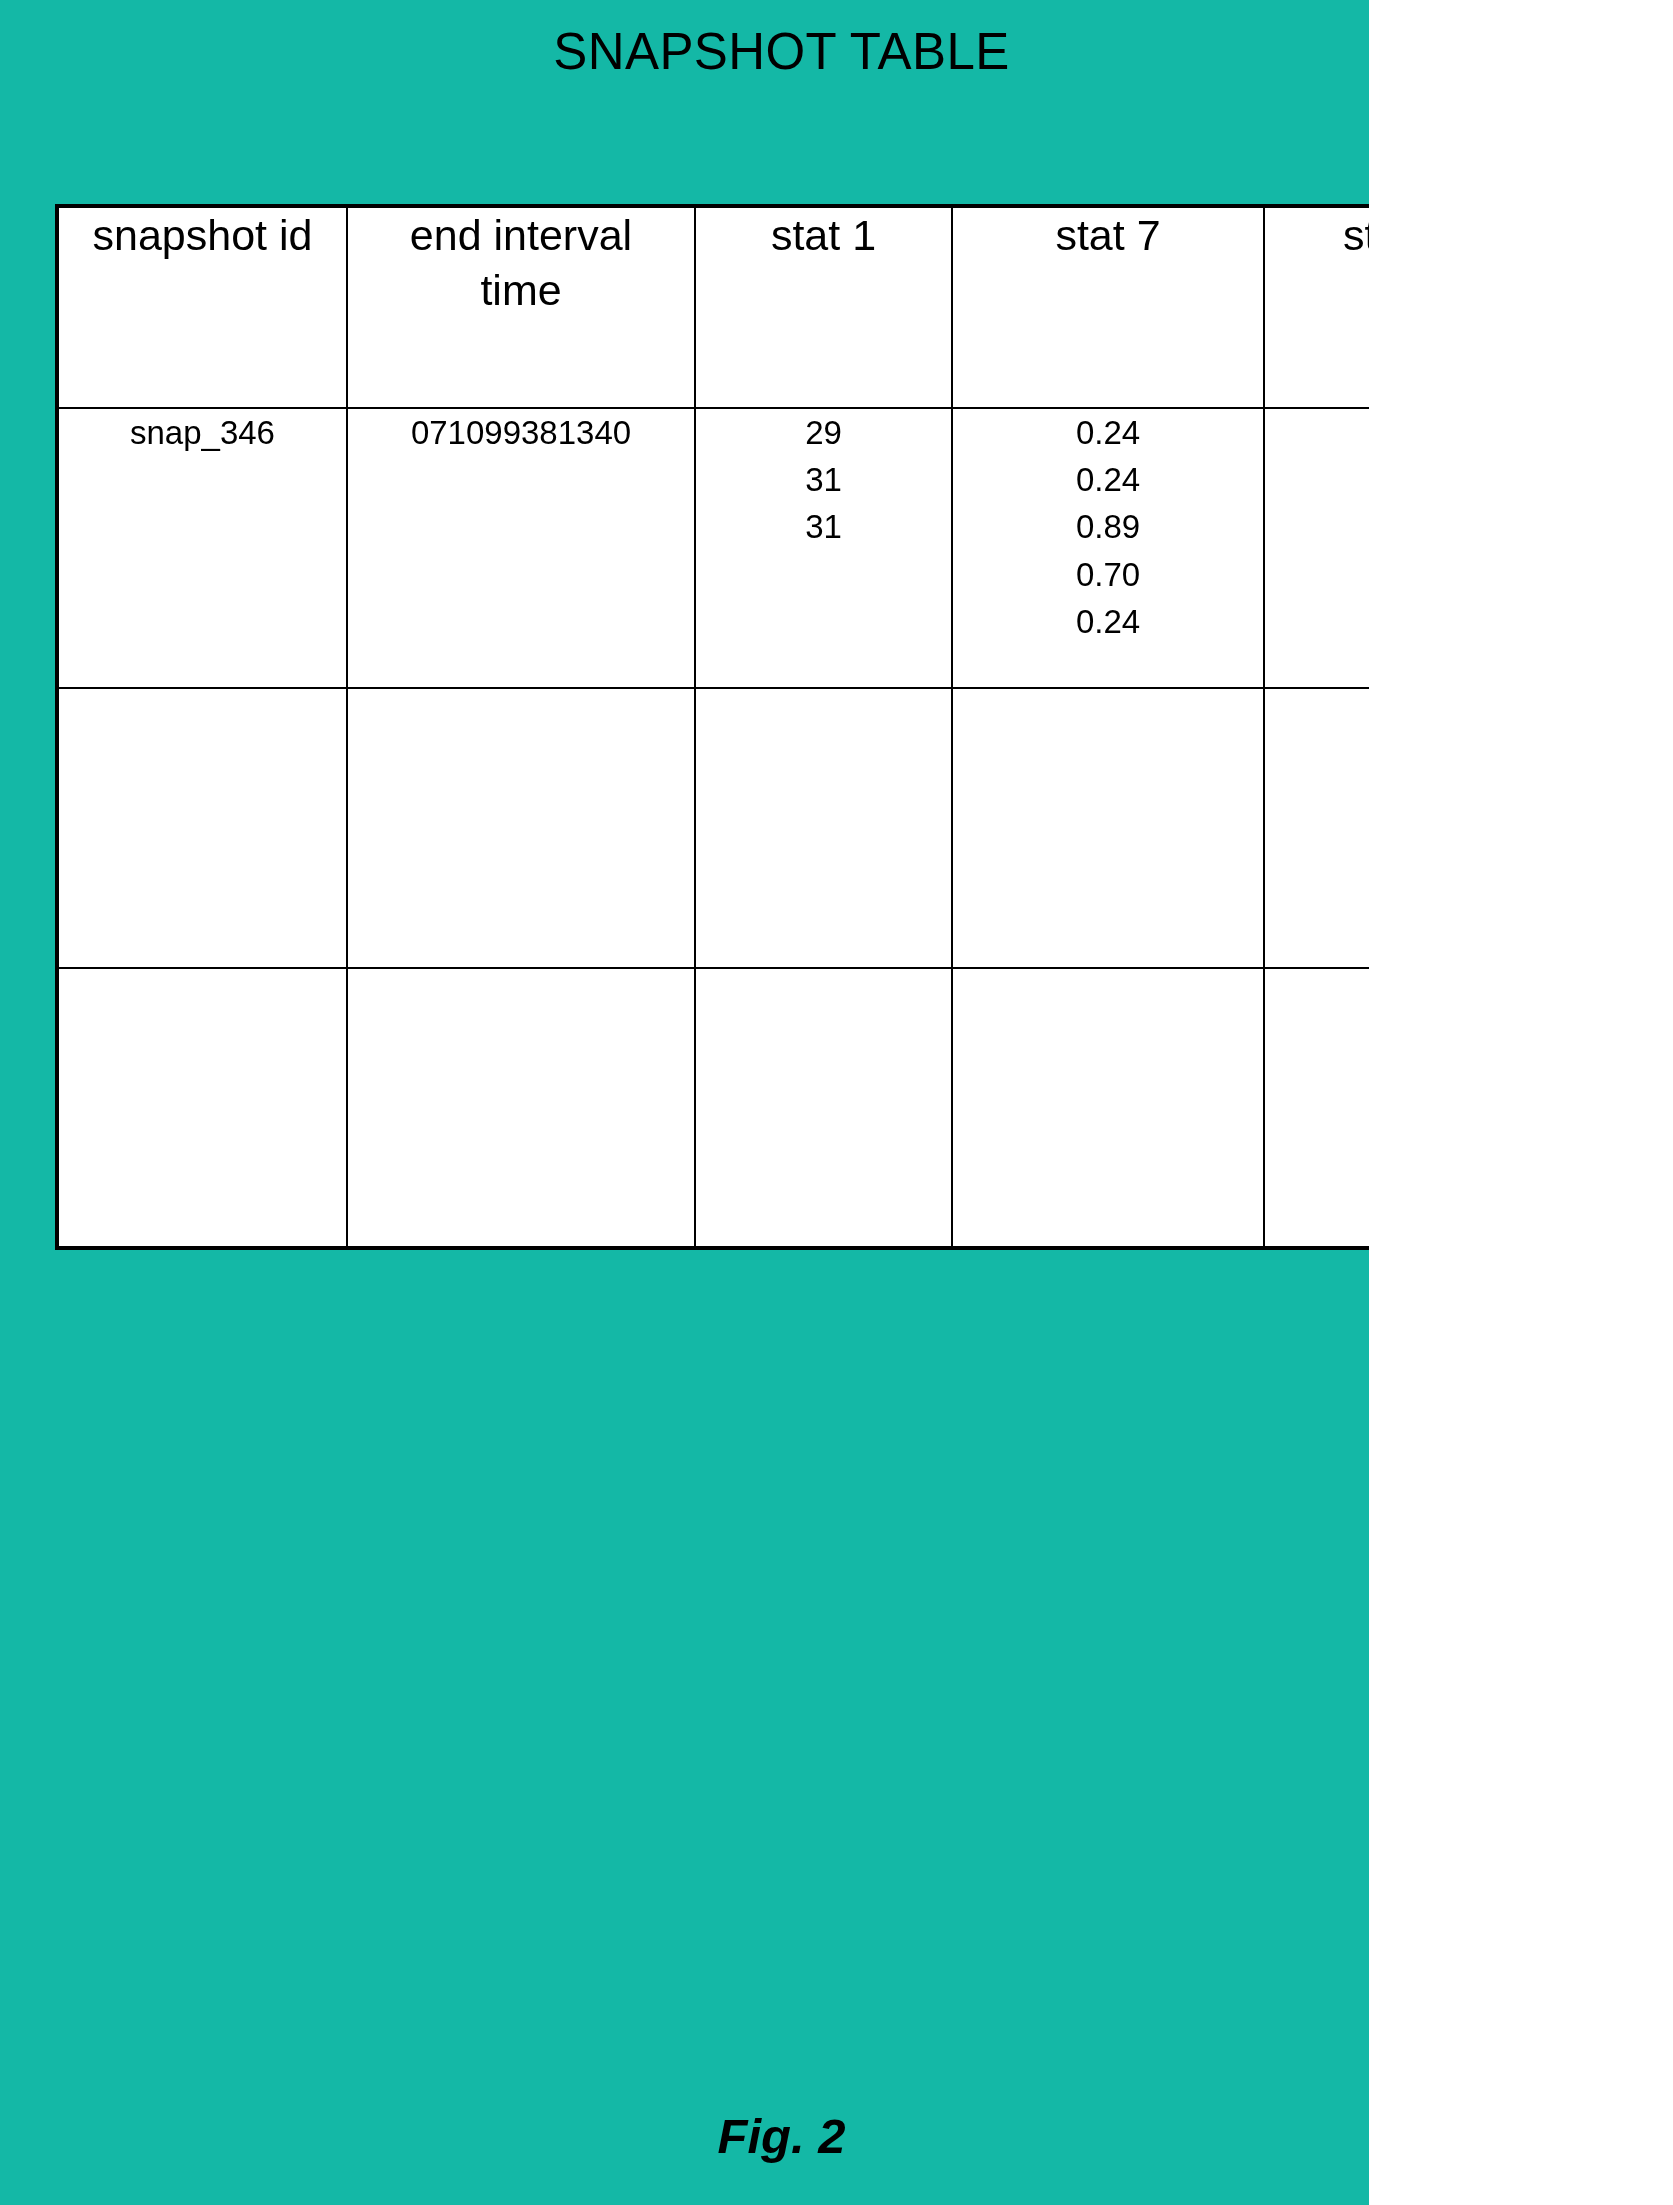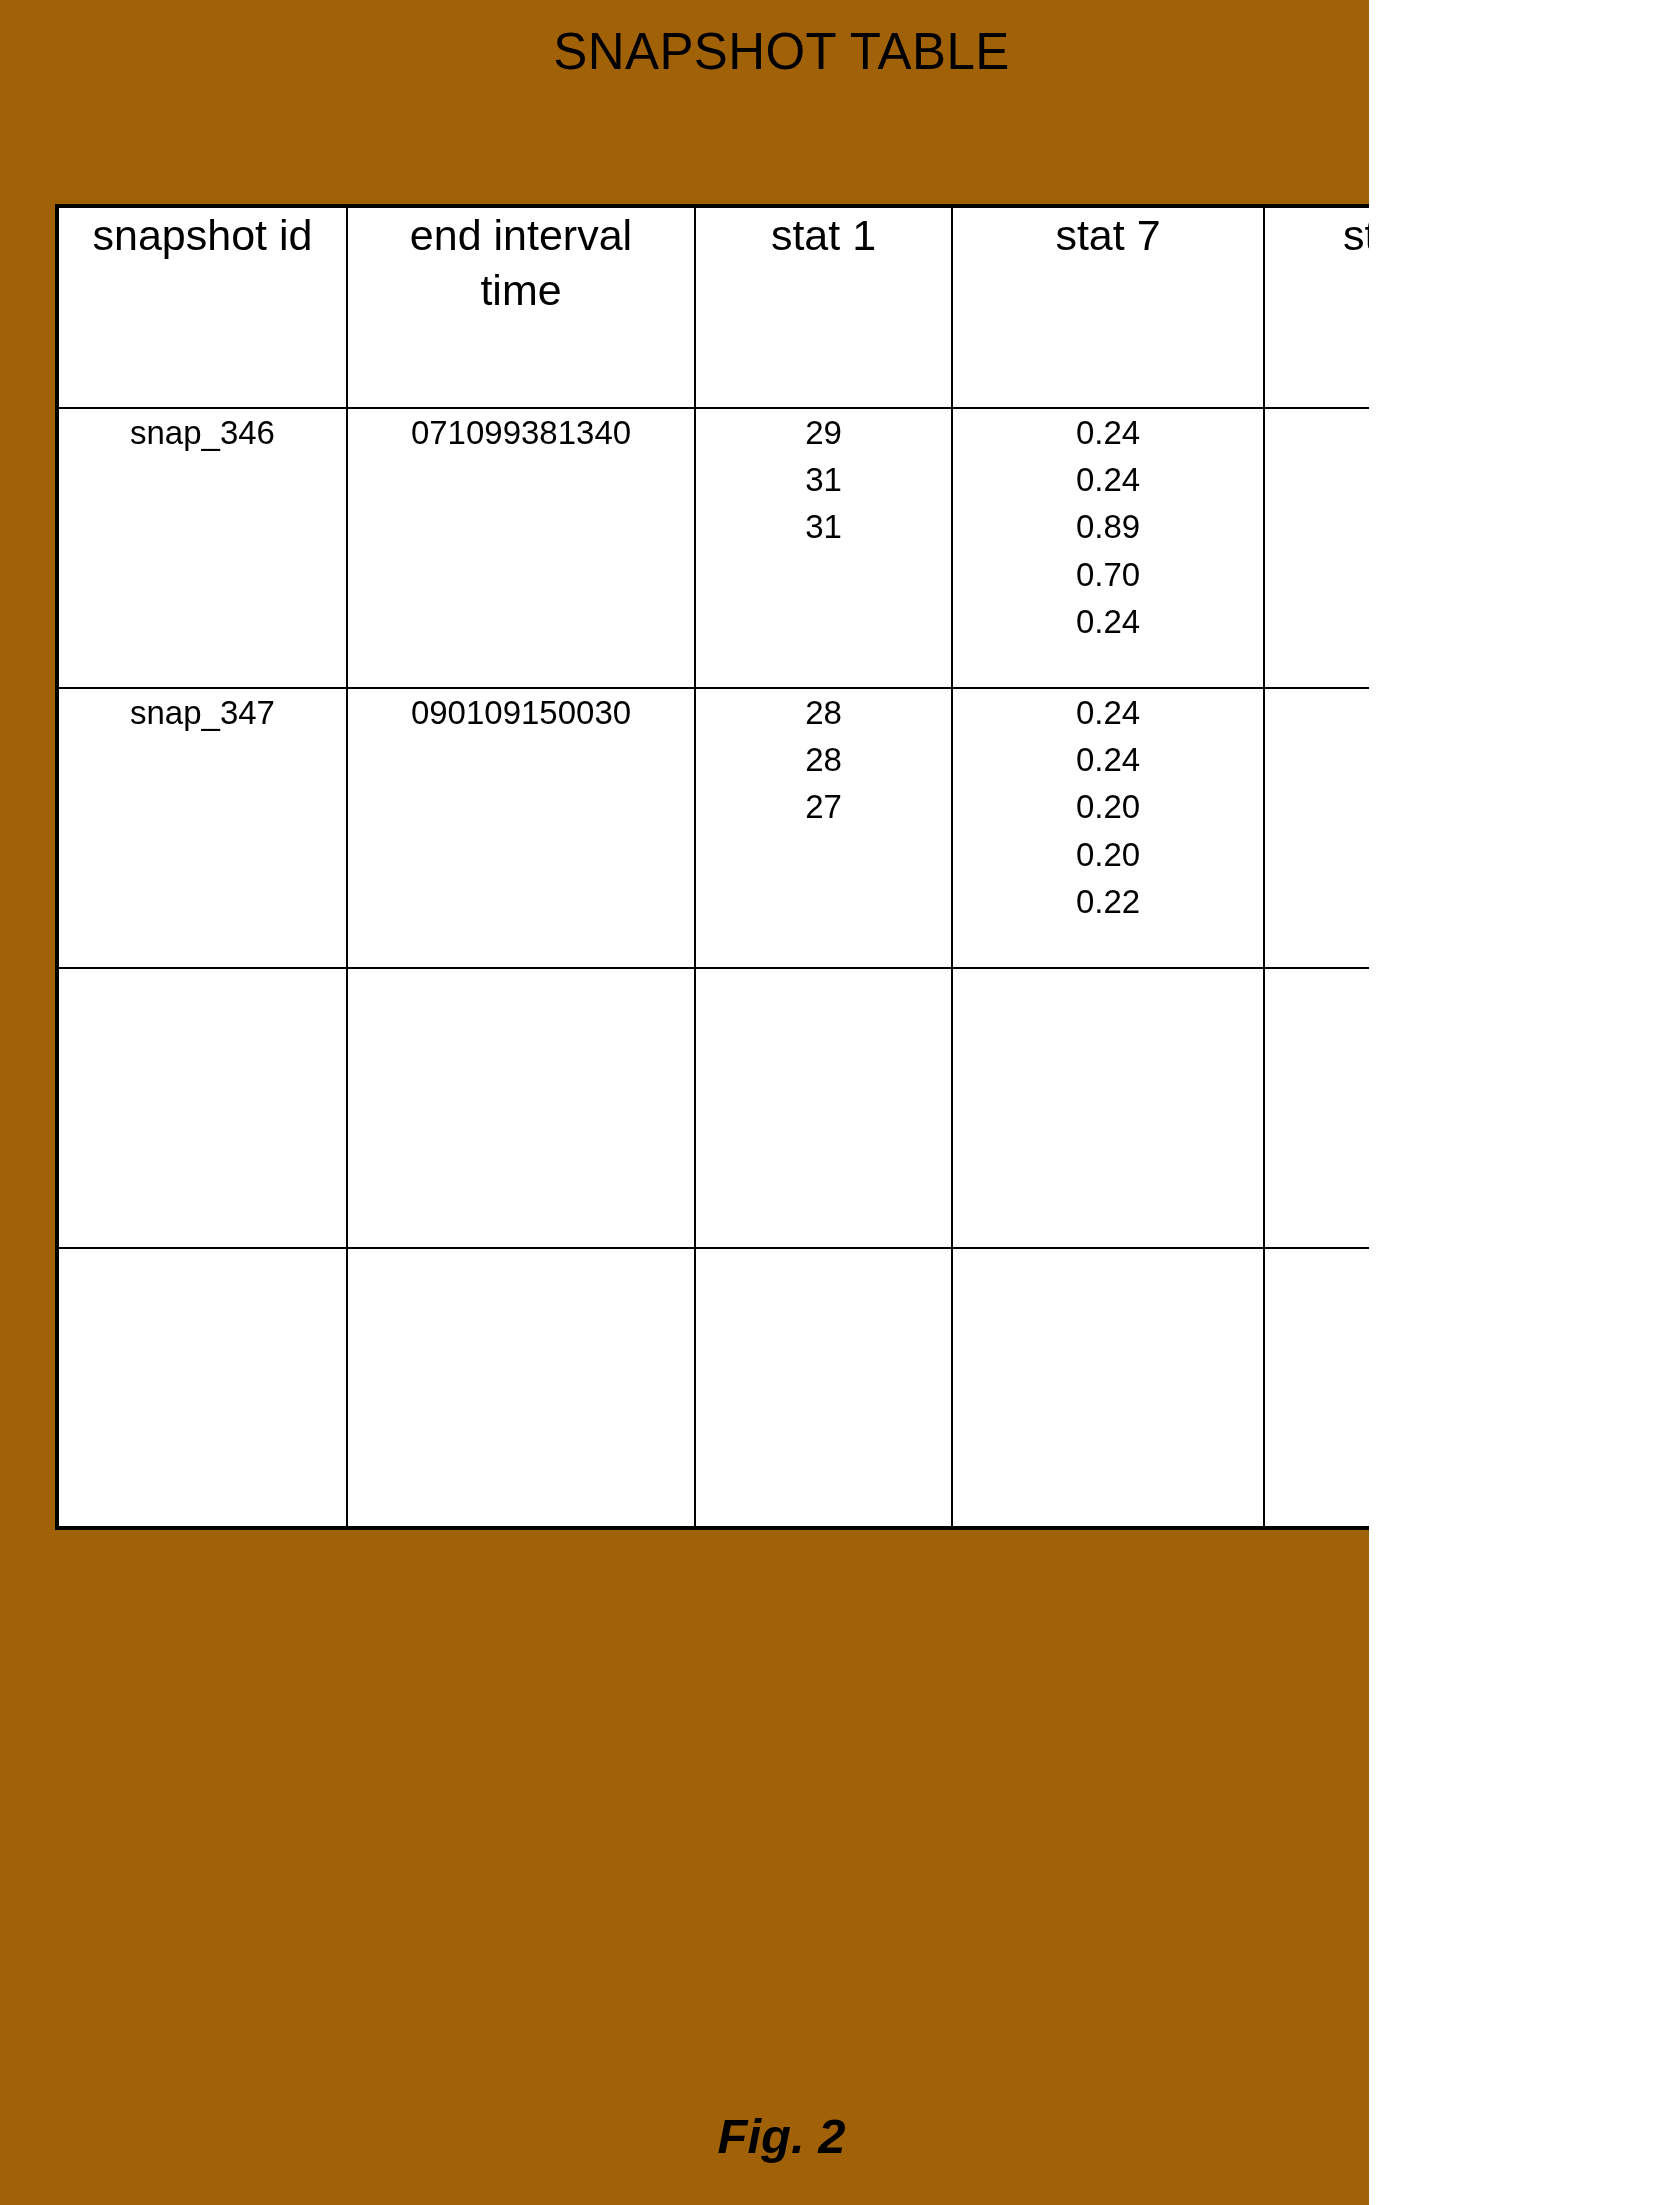--- a/index.html
+++ b/index.html
@@ -5,21 +5,21 @@
   html, body {
     margin: 0;
     padding: 0;
     background: #ffffff;
   }
 
   #page {
     position: relative;
     width: 1369px;
     height: 2205px;
-    background: #a16207;
+    background: #14b8a6;
     font-family: "Liberation Sans", sans-serif;
     color: #000000;
     overflow: hidden;
   }
 
   
   #figure-title {
     position: absolute;
     left: 0;
     top: 24px;
@@ -179,43 +179,20 @@
 0.24
 0.89
 0.70
 0.24</span>
         </td>
         <td>
           <span class="cell-single">4</span>
         </td>
       </tr>
 
-      <tr>
-        <td>
-          <span class="cell-single">snap_347</span>
-        </td>
-        <td>
-          <span class="cell-single">090109150030</span>
-        </td>
-        <td>
-          <span class="cell-lines">28
-28
-27</span>
-        </td>
-        <td>
-          <span class="cell-lines">0.24
-0.24
-0.20
-0.20
-0.22</span>
-        </td>
-        <td class="offset-one-line">
-          <span class="cell-single">5</span>
-        </td>
-      </tr>
 
       <tr class="empty-row">
         <td>
           <span class="cell-single"></span>
         </td>
         <td>
           <span class="cell-single"></span>
         </td>
         <td>
           <span class="cell-lines"></span>

